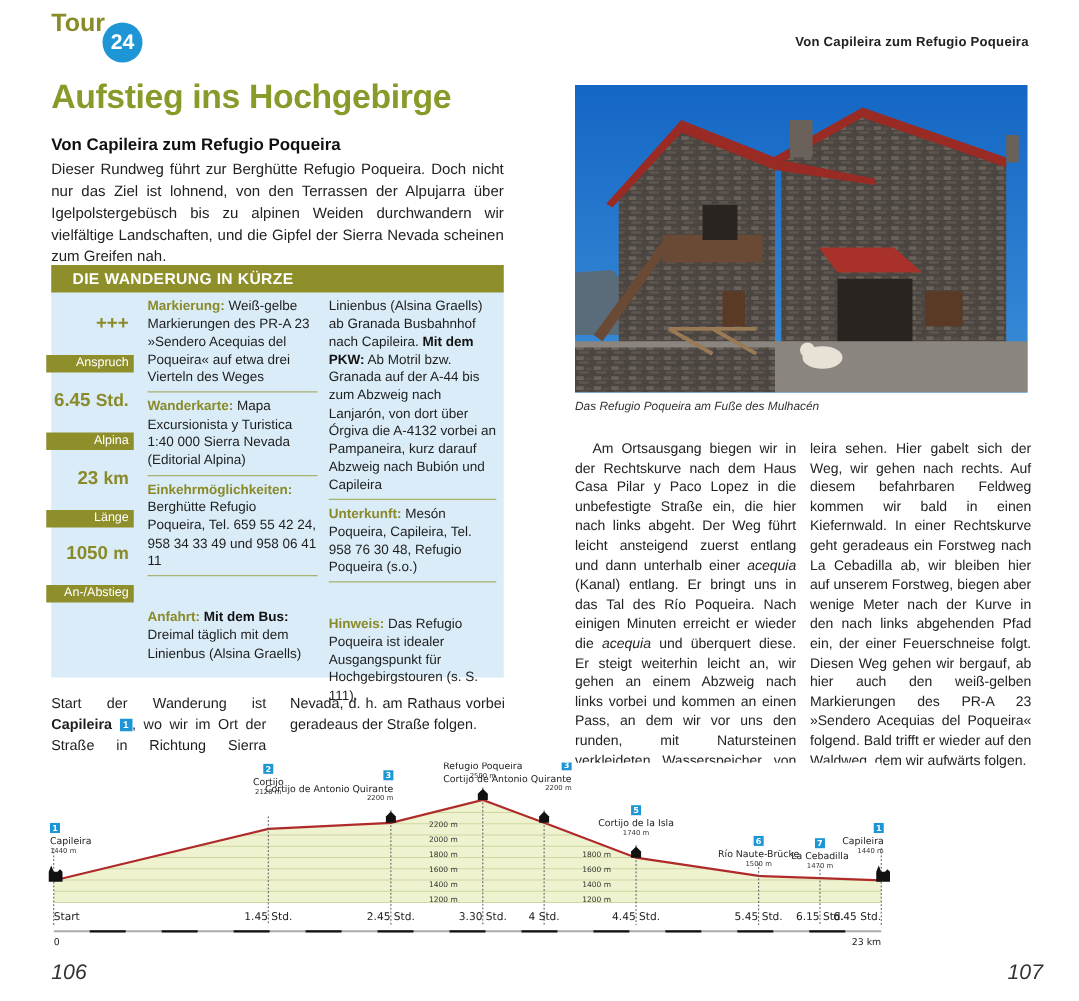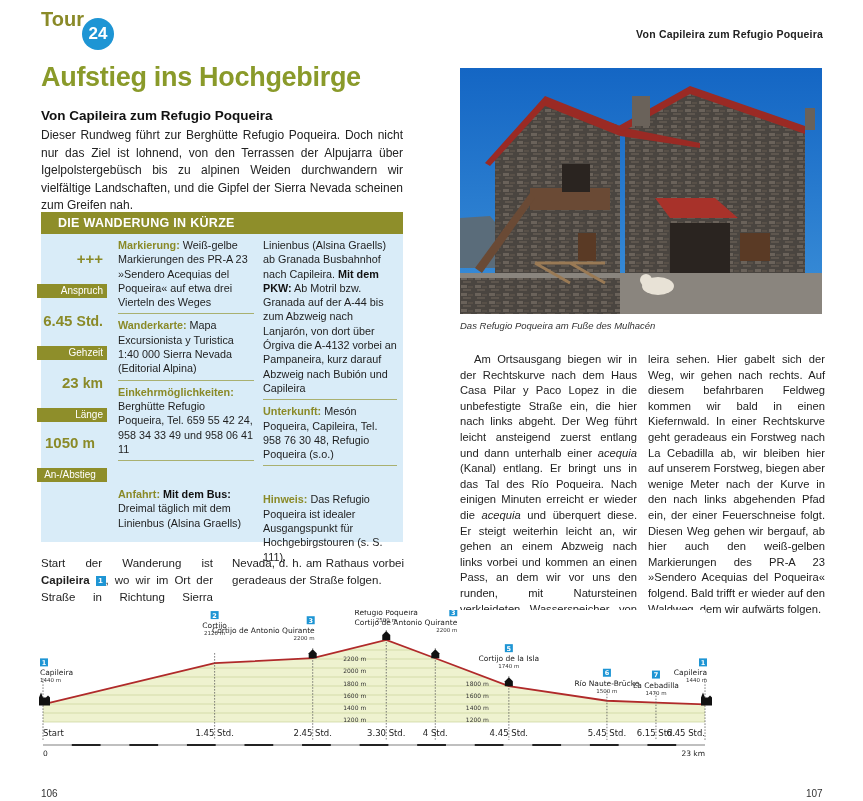--- a/index.html
+++ b/index.html
@@ -33,21 +33,21 @@
   .wp-marker { display: inline-block; background: #1e95d4; color: #fff; font-size: 8px; font-weight: bold; width: 10px; height: 10px; line-height: 10px; text-align: center; vertical-align: 1px; }
 
   .photo { position: absolute; left: 460px; top: 68px; width: 362px; height: 246px; overflow: hidden; background: #1c7fd2; }
   .caption { position: absolute; left: 460px; top: 320px; font-size: 9.5px; font-style: italic; color: #333; }
 
   .body-col { position: absolute; top: 352px; width: 177px; font-size: 11.2px; line-height: 15.6px; text-align: justify; color: #222; }
   .body-col1 { left: 460px; text-indent: 14px; }
   .body-col2 { left: 648px; }
 
   .profile { position: absolute; left: 30px; top: 610px; width: 690px; height: 160px; }
-  .page-num { position: absolute; top: 788px; font-size: 10px; color: #333; }
+  .page-num { position: absolute; top: 768px; font-size: 17px; color: #333; font-style: italic; }
   .page-left { left: 41px; }
   .page-right { left: 806px; }
 </style>
 </head>
 <body>
 
 <div class="tour-label">Tour</div>
 <div class="tour-badge">24</div>
 <div class="running-head">Von Capileira zum Refugio Poqueira</div>
 
@@ -58,27 +58,27 @@
 <div class="box">
   <div class="box-header">DIE WANDERUNG IN KÜRZE</div>
 
   <div class="stats">
     <div class="stat" style="top:10px;">
       <div class="stat-val"><span>+++</span></div>
       <div class="stat-lbl">Anspruch</div>
     </div>
     <div class="stat" style="top:72px;">
       <div class="stat-val"><span>6.45</span> <span class="unit">Std.</span></div>
-      <div class="stat-lbl">Gehzeit</div>
+      <div class="stat-lbl">Alpina</div>
     </div>
     <div class="stat" style="top:134px;">
       <div class="stat-val"><span>23</span> <span class="unit">km</span></div>
       <div class="stat-lbl">Länge</div>
     </div>
-    <div class="stat" style="top:194px;text-align:center;">
+    <div class="stat" style="top:194px;">
       <div class="stat-val"><span>1050</span> <span class="unit">m</span></div>
       <div class="stat-lbl">An-/Abstieg</div>
     </div>
   </div>
 
   <div class="col1">
     <div class="entry"><span class="key">Markierung:</span><span> Weiß-gelbe Markierungen des PR-A 23 »Sendero Acequias del Poqueira« auf etwa drei Vierteln des Weges</span></div>
     <div class="entry"><span class="key">Wanderkarte:</span><span> Mapa Excursionista y Turistica 1:40 000 Sierra Nevada (Editorial Alpina)</span></div>
     <div class="entry"><span class="key">Einkehrmöglichkeiten:</span><span> Berghütte Refugio Poqueira, Tel. 659 55 42 24, 958 34 33 49 und 958 06 41 11</span></div>
     <div class="entry last" style="height:44px;overflow:hidden;"><span class="key">Anfahrt:</span><b> Mit dem Bus:</b><span> Dreimal täglich mit dem Linienbus (Alsina Graells) ab Granada Busbahnhof nach Capileira.</span></div>

